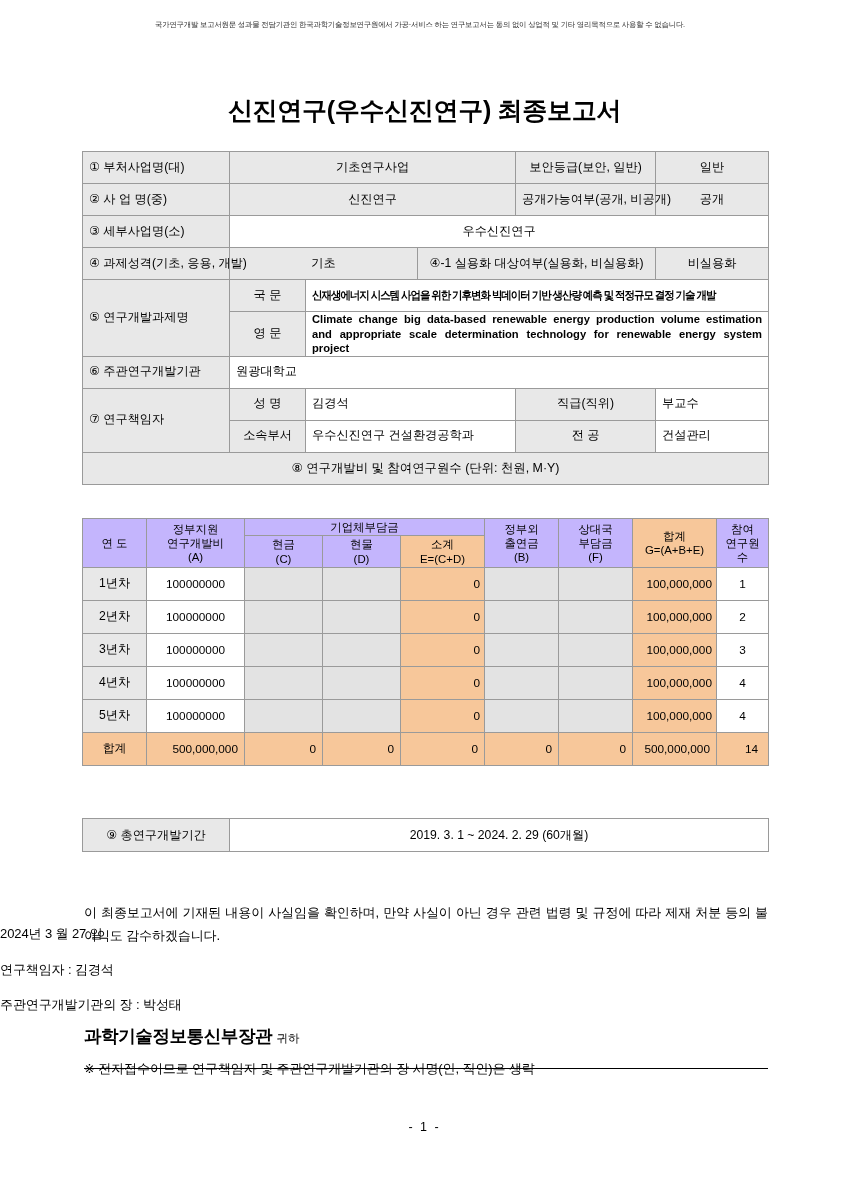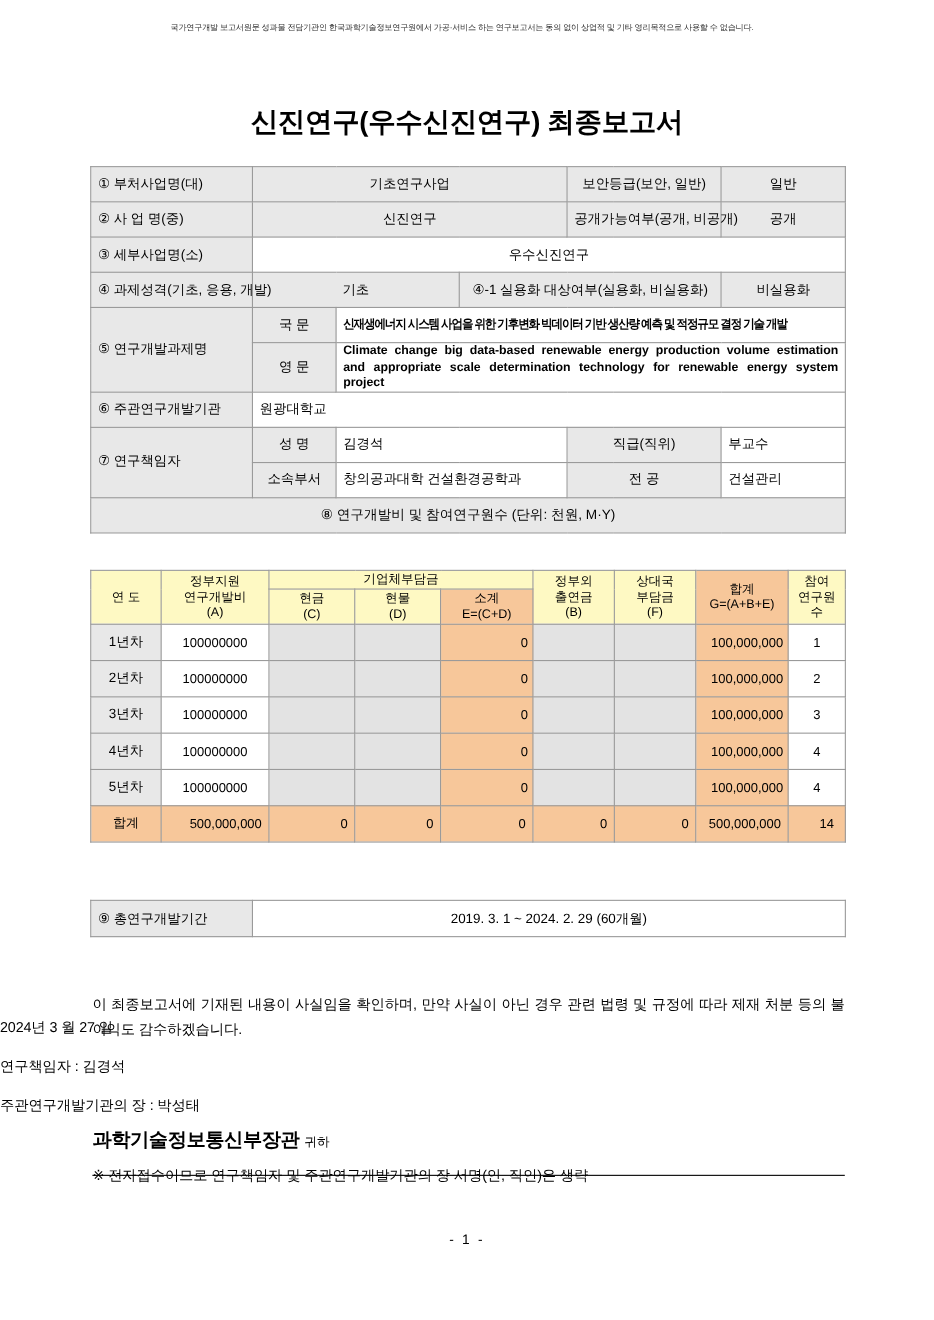--- a/index.html
+++ b/index.html
@@ -127,21 +127,21 @@
     table-layout: fixed;
     font-size: 11.6px;
   }
   .budget-table td, .budget-table th {
     border: 1px solid #9a9a9a;
     box-sizing: border-box;
     padding: 1px 4px;
     font-weight: normal;
   }
   .bh {
-    background: #fef9c3;
+    background: #c4b5fd;
     text-align: center;
     line-height: 1.25;
     font-size: 11.4px;
   }
   .bh-orange {
     background: #f7c79a;
     text-align: center;
     line-height: 1.25;
     font-size: 11.4px;
   }
@@ -314,21 +314,21 @@
       </tr>
       <tr>
         <td class="lbl-left" rowspan="2">⑦ 연구책임자</td>
         <td class="lbl">성  명</td>
         <td class="val-left" colspan="2">김경석</td>
         <td class="lbl" colspan="2">직급(직위)</td>
         <td class="val-left">부교수</td>
       </tr>
       <tr>
         <td class="lbl">소속부서</td>
-        <td class="val-left" colspan="2">창의공과대학 건설환경공학과</td>
+        <td class="val-left" colspan="2">우수신진연구 건설환경공학과</td>
         <td class="lbl" colspan="2">전  공</td>
         <td class="val-left">건설관리</td>
       </tr>
       <tr>
         <td class="budget-caption" colspan="7">⑧ 연구개발비 및 참여연구원수 (단위: 천원, M·Y)</td>
       </tr>
     </tbody>
   </table>
 
   <table class="budget-table" style="top:518px;">
@@ -455,21 +455,21 @@
     </tbody>
   </table>
 
   <table class="period-table" style="top:818px;">
     <colgroup>
         <col style="width:147px">
         <col style="width:539px">
       </colgroup>
     <tbody>
       <tr>
-        <td class="lbl-left" style="background:#e8e8e8;text-align:left;">⑨ 총연구개발기간</td>
+        <td class="lbl-left" style="background:#e8e8e8;text-align:center;">⑨ 총연구개발기간</td>
         <td class="val" style="text-align:center;">2019. 3. 1 ~ 2024. 2. 29 (60개월)</td>
       </tr>
     </tbody>
   </table>
 
   <div class="statement" style="top:860px;">이 최종보고서에 기재된 내용이 사실임을 확인하며, 만약 사실이 아닌 경우 관련 법령 및 규정에 따라 제재 처분 등의 불이익도 감수하겠습니다.</div>
 
   <div class="sig-line" style="top:925px;">2024년  3 월  27 일</div>
   <div class="sig-line" style="top:961px;">연구책임자 :  김경석</div>
   <div class="sig-line" style="top:996px;">주관연구개발기관의 장 :  박성태</div>

